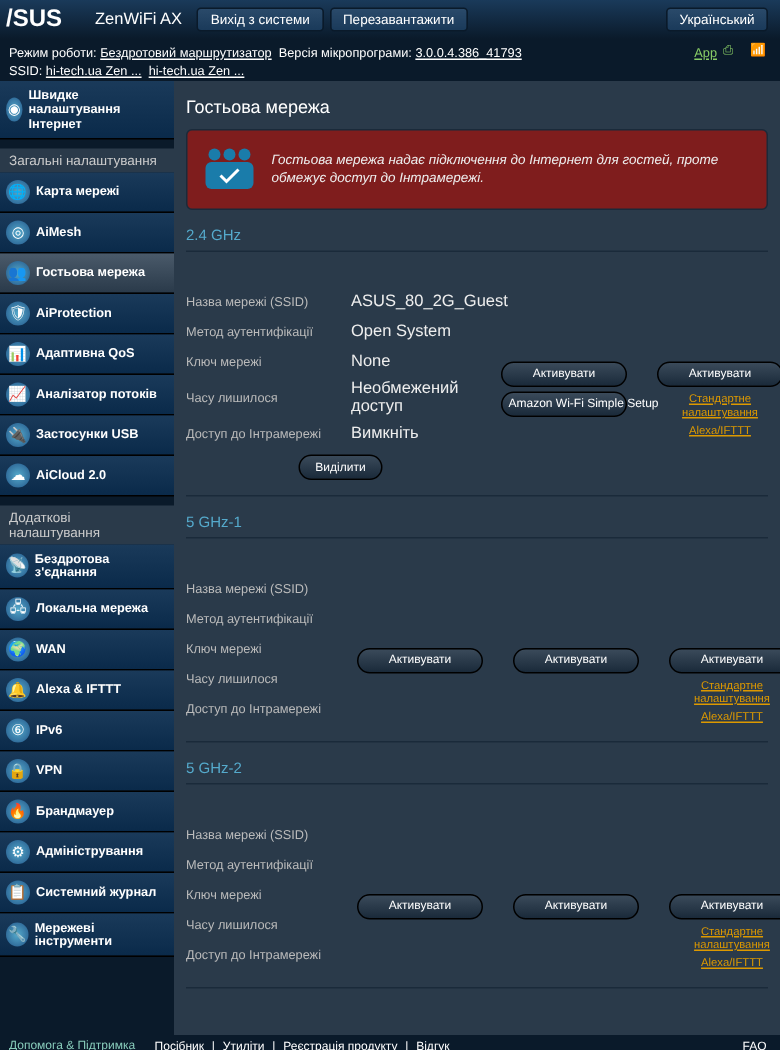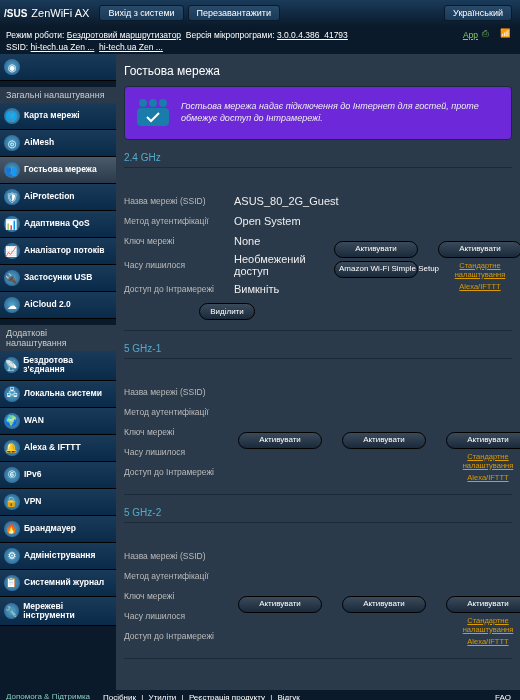--- a/index.html
+++ b/index.html
@@ -1,35 +1,35 @@
 <!DOCTYPE html>
 <html><head>
 <meta charset="utf-8">
 <style>
 * { box-sizing: border-box; margin: 0; padding: 0; }
 body { font-family: Arial, sans-serif; font-size: 10px; background: #1a2a3a; color: #fff; width: 520px; height: 700px; overflow: hidden; }
 .top-bar { display: flex; align-items: center; background: linear-gradient(#1a3a5a,#0a1a2a); height: 26px; padding: 0 4px; }
-.brand { font-size: 10px; font-weight: bold; color: #fff; margin-right: 4px; }
+.brand { font-size: 16px; font-weight: bold; color: #fff; margin-right: 22px; }
 .top-btn { background: linear-gradient(#2a4a6a,#1a3a5a); border: 1px solid #0a1a2a; border-radius: 3px; padding: 2px 8px; font-size: 9px; color: #fff; margin-right: 4px; cursor: pointer; }
 .lang-btn { margin-left: auto; }
 .sub-bar { display: flex; align-items: center; background: #0a1a2a; padding: 2px 6px; font-size: 8.5px; flex-wrap: wrap; min-height: 24px; }
 .sub-bar .spacer { flex: 1; }
 .link { color: #fff; text-decoration: underline; cursor: pointer; }
 .icon-mini { width: 14px; height: 14px; display: inline-block; margin-left: 4px; }
 .main { display: flex; height: 636px; }
 .sidebar { width: 116px; background: #0a1a2a; overflow: hidden; }
 .sb-gap { height: 6px; }
 .sb-title { background: #2a3a4a; padding: 3px 6px; font-size: 9px; color: #ccc; }
 .sb-item { display: flex; align-items: center; padding: 5px 4px; background: linear-gradient(#1a3a5a,#0a2a4a); border-bottom: 1px solid #000; cursor: pointer; }
 .sb-item.active { background: linear-gradient(#4a5a6a,#2a3a4a); }
 .sb-icon { width: 16px; height: 16px; margin-right: 4px; display: inline-flex; align-items: center; justify-content: center; font-size: 10px; background: radial-gradient(#5ac,#258); border-radius: 50%; }
 .sb-text { font-size: 8.5px; font-weight: bold; color: #fff; line-height: 1.1; }
 .content { flex: 1; background: #2a3a4a; padding: 6px 8px; overflow-y: auto; }
 .title { font-size: 12px; padding: 4px 0 8px; }
-.intro { display: flex; align-items: center; background: #6d28d9; padding: 8px; border: 1px solid #1a2a3a; border-radius: 4px; margin-bottom: 8px; }
+.intro { display: flex; align-items: center; background: #7f1d1d; padding: 8px; border: 1px solid #1a2a3a; border-radius: 4px; margin-bottom: 8px; }
 .intro-icon { width: 40px; height: 36px; margin-right: 8px; display: flex; align-items: center; justify-content: center; }
 .intro-text { font-size: 9px; font-style: italic; color: #eee; line-height: 1.3; }
 .band-hdr { color: #5ac; font-size: 10px; padding: 4px 0; border-bottom: 1px solid #1a2a3a; margin: 8px 0 6px; }
 .row { display: flex; align-items: center; margin-bottom: 4px; min-height: 16px; }
 .row-label { width: 110px; font-size: 8.5px; color: #bbb; }
 .row-val { font-size: 11px; color: #eee; width: 96px; }
 .slot { display: flex; flex-direction: column; align-items: center; width: 84px; margin-left: 4px; gap: 3px; }
 .pill-btn { background: linear-gradient(#3a4a5a,#1a2a3a); border: 1px solid #000; border-radius: 10px; padding: 3px 10px; font-size: 8px; color: #fff; cursor: pointer; white-space: nowrap; }
 .pill-btn.wide { width: 100%; text-align: center; line-height: 1.1; }
 .small-link { color: #d90; font-size: 7.5px; text-align: center; text-decoration: underline; cursor: pointer; }
@@ -68,20 +68,21 @@
     <span>SSID:</span>&nbsp;
     <span class="link">hi-tech.ua Zen ...</span>&nbsp;&nbsp;
     <span class="link">hi-tech.ua Zen ...</span>
   </div>
 </div>
 
 <div class="main">
   <div class="sidebar">
     <div class="sb-item">
       <span class="sb-icon">◉</span>
+      <span class="sb-text">Швидке налаштування Інтернет</span>
     </div>
     <div class="sb-gap"></div>
     <div class="sb-title">Загальні налаштування</div>
     <div id="sb1">
         <div class="sb-item">
           <span class="sb-icon">🌐</span>
           <span class="sb-text">Карта мережі</span>
         </div>
         <div class="sb-item">
           <span class="sb-icon">◎</span>
@@ -114,21 +115,21 @@
       </div>
     <div class="sb-gap"></div>
     <div class="sb-title">Додаткові налаштування</div>
     <div id="sb2">
         <div class="sb-item">
           <span class="sb-icon">📡</span>
           <span class="sb-text">Бездротова з'єднання</span>
         </div>
         <div class="sb-item">
           <span class="sb-icon">🖧</span>
-          <span class="sb-text">Локальна системи</span>
+          <span class="sb-text">Локальна мережа</span>
         </div>
         <div class="sb-item">
           <span class="sb-icon">🌍</span>
           <span class="sb-text">WAN</span>
         </div>
         <div class="sb-item">
           <span class="sb-icon">🔔</span>
           <span class="sb-text">Alexa &amp; IFTTT</span>
         </div>
         <div class="sb-item">

